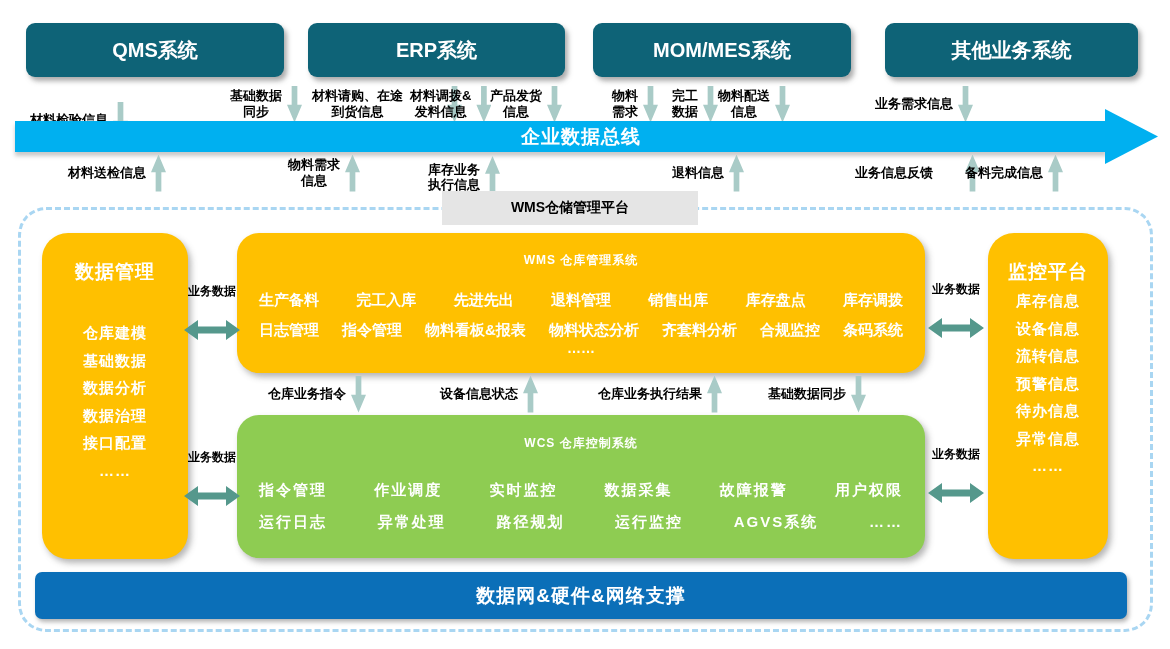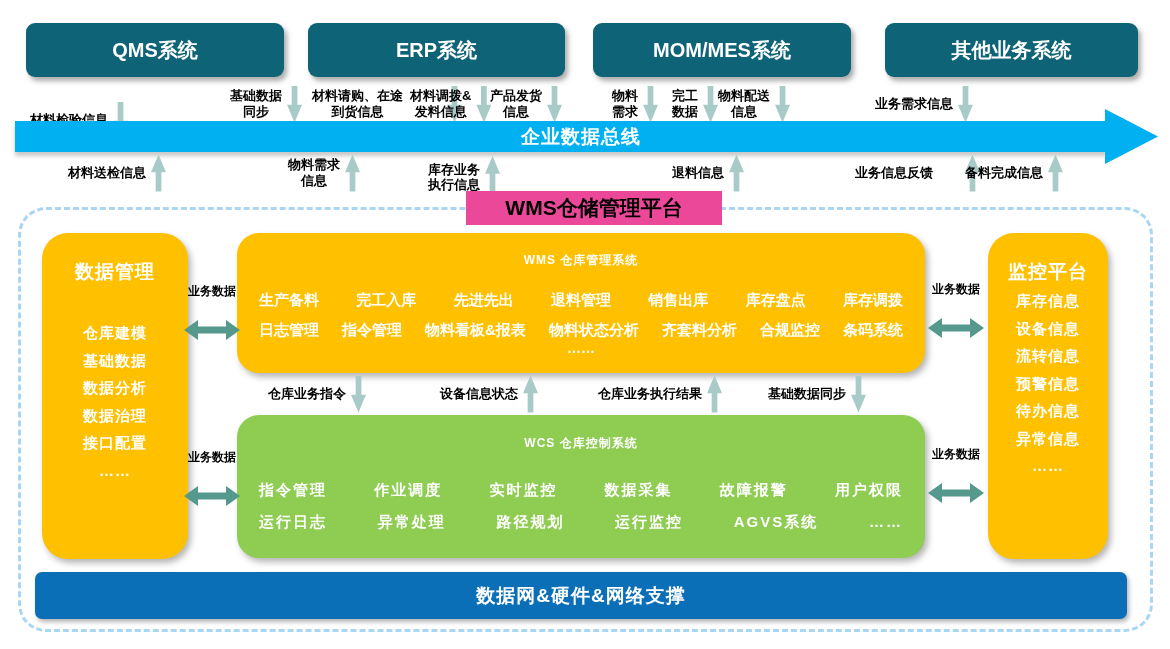--- a/index.html
+++ b/index.html
@@ -36,23 +36,23 @@
   }
   .arr{display:inline-block;width:15px;height:37px;background:var(--flow-arrow,#A9CBC7);flex:none;}
   .arr.down{clip-path:polygon(31% 0,69% 0,69% 52%,100% 52%,50% 100%,0 52%,31% 52%);}
   .arr.up{clip-path:polygon(50% 0,100% 48%,69% 48%,69% 100%,31% 100%,31% 48%,0 48%);}
   
   .platform{
     position:absolute;left:18px;top:207px;width:1135px;height:425px;
     border:3px dashed var(--dashed-border,#A9D6F2);border-radius:28px;box-sizing:border-box;
   }
   .platform-title{
-    position:absolute;left:466px;top:191px;width:256px;height:34px;background:#ec4899;
-    display:flex;align-items:center;justify-content:center;
-    font-size:21px;font-weight:bold;
+    position:absolute;left:442px;top:191px;width:256px;height:34px;background:#e5e5e5;
+    display:flex;align-items:center;justify-content:center;
+    font-size:14px;font-weight:bold;
   }
   
   .sidebox{
     position:absolute;top:233px;height:326px;border-radius:26px;
     background:var(--orange,#FFC000);color:#fff;text-align:center;
     box-shadow:3px 4px 6px rgba(90,90,90,.45);
   }
   .sidebox .btitle{margin-top:26px;font-size:19px;font-weight:bold;letter-spacing:1px;}
   .sidebox .bitems{margin-top:34px;font-size:15px;font-weight:bold;letter-spacing:1px;}
   .sidebox .bitems div{line-height:27.5px;}

